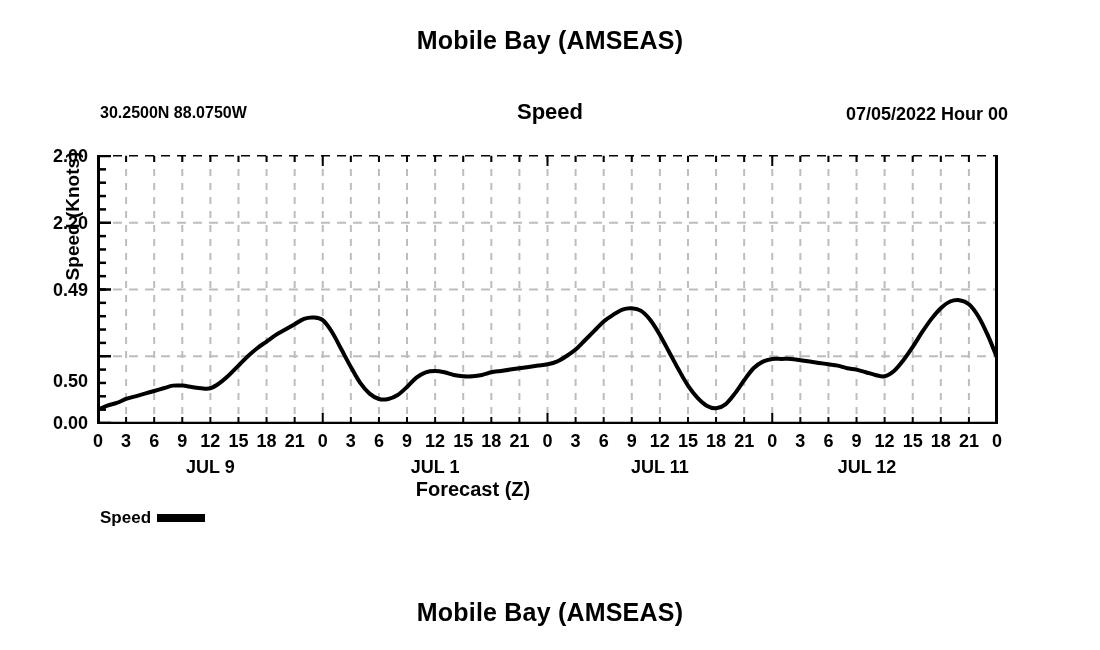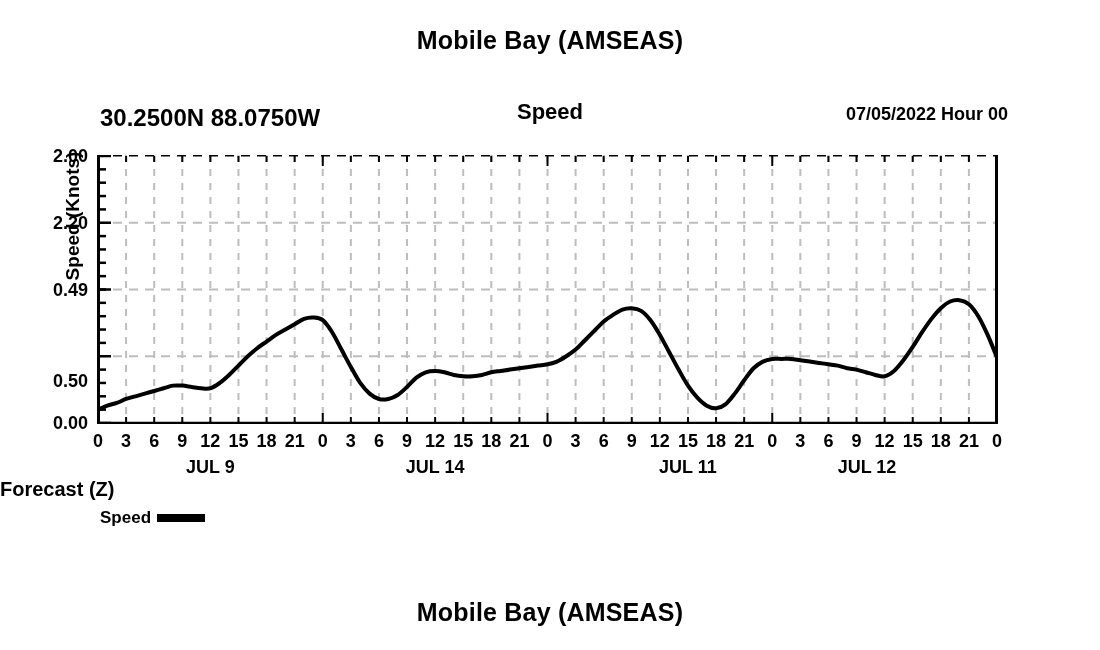--- a/index.html
+++ b/index.html
@@ -41,21 +41,21 @@
   }
   .meta-line1 {
     position: absolute;
     left: 100px; top: 74px;
     font-size: 18px;
     font-weight: bold;
   }
   .meta-line2 {
     position: absolute;
     left: 100px; top: 104px;
-    font-size: 24px;
+    font-size: 16px;
     font-weight: bold;
   }
   .subtitle {
     position: absolute;
     left: 0; top: 99px;
     width: 1100px;
     text-align: center;
     font-size: 22px;
     font-weight: bold;
   }
@@ -111,20 +111,21 @@
     margin-top: 33px;
     transform: translateX(-50%);
     font-size: 18px;
     font-weight: bold;
     white-space: nowrap;
   }
   .xaxis-title {
     position: absolute;
     left: 0; top: 478px;
     width: 946px;
+    text-align: center;
     font-size: 20px;
     font-weight: bold;
   }
   
   #legend {
     position: absolute;
     left: 100px;
     top: 508px;
     display: flex;
     align-items: center;
@@ -362,22 +363,22 @@
         <div class="xtick" style="left: 731.438px;">6</div>
         <div class="xtick" style="left: 759.531px;">9</div>
         <div class="xtick" style="left: 787.625px;">12</div>
         <div class="xtick" style="left: 815.719px;">15</div>
         <div class="xtick" style="left: 843.812px;">18</div>
         <div class="xtick" style="left: 871.906px;">21</div>
         <div class="xtick" style="left: 900px;">0</div>
       </div>
     <div id="day-layer">
         <div class="daylabel" style="left: 113.375px; text-align: center;">JUL 9</div>
-        <div class="daylabel" style="left: 338.125px;">JUL 14</div>
-        <div class="daylabel" style="left: 562.875px; margin-left: 28px;">JUL 11</div>
+        <div class="daylabel" style="left: 338.125px;">JUL 1</div>
+        <div class="daylabel" style="left: 562.875px;">JUL 11</div>
         <div class="daylabel" style="left: 770px;">JUL 12</div>
       </div>
   </div>
 
   <div class="xaxis-title">Forecast (Z)</div>
 
   <div id="legend">
     <span class="lg-text">Speed</span>
     <span class="lg-swatch"></span>
   </div>

